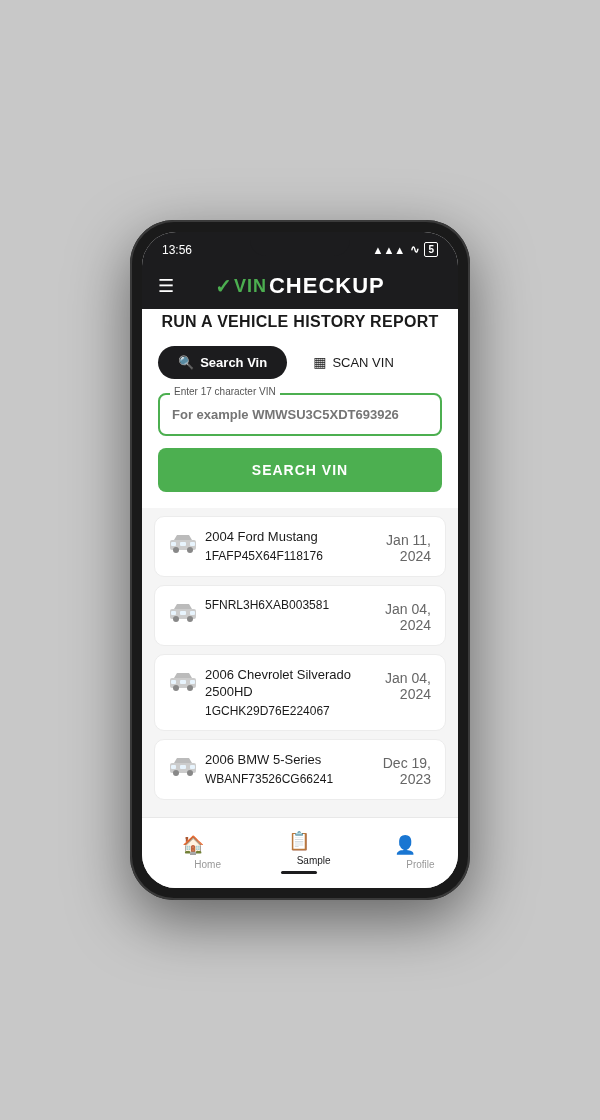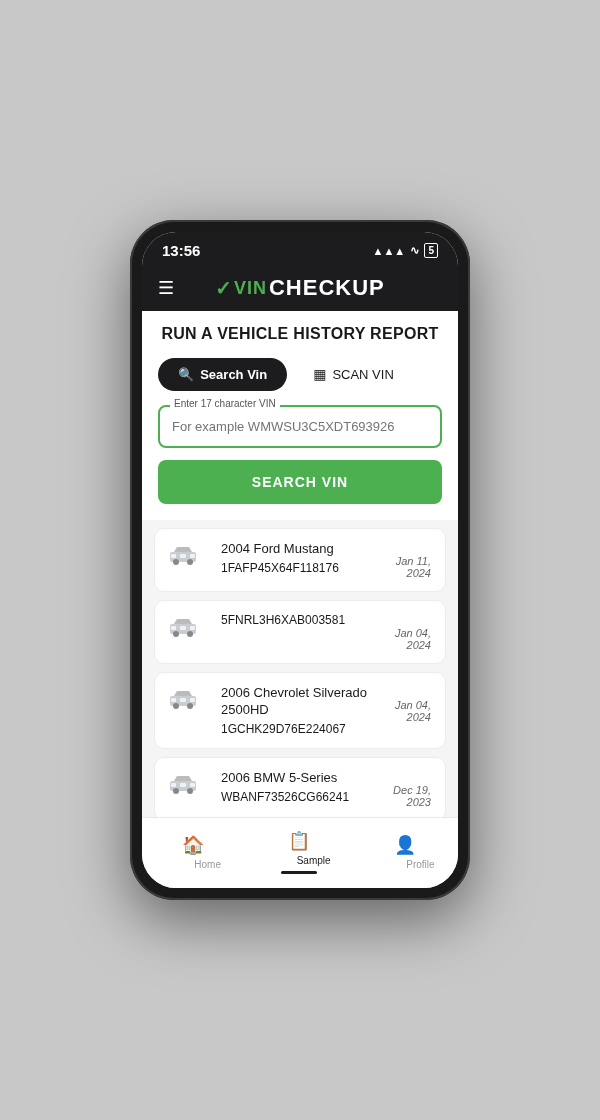--- a/index.html
+++ b/index.html
@@ -43,22 +43,22 @@
       display: flex;
       justify-content: space-between;
       align-items: center;
       padding: 10px 20px 6px;
       font-size: 13px;
       font-weight: 600;
       flex-shrink: 0;
     }
 
     .status-time {
-      font-size: 15px;
-      font-weight: 700;
+      font-size: 12px;
+      font-weight: 400;
     }
 
     .status-icons {
       display: flex;
       align-items: center;
       gap: 5px;
       font-size: 11px;
     }
 
     .notch {
@@ -121,21 +121,21 @@
     .main-content {
       flex: 1;
       overflow-y: auto;
       background: #f5f5f5;
     }
 
     .main-content::-webkit-scrollbar { display: none; }
 
     .content-inner {
       background: #fff;
-      padding: 14px 16px 0;
+      padding: 4px 16px 0;
     }
 
     .page-title {
       text-align: center;
       font-size: 16px;
       font-weight: 900;
       color: #1a1a1a;
       text-transform: uppercase;
       margin-bottom: 14px;
       letter-spacing: 0.3px;
@@ -196,20 +196,21 @@
     }
 
     .vin-input {
       width: 100%;
       border: none;
       outline: none;
       font-size: 13px;
       color: #1d4ed8;
       background: transparent;
       padding: 4px 0;
+      font-weight: bold;
     }
 
     
     .search-vin-btn {
       width: 100%;
       background: #4CAF50;
       color: #fff;
       border: none;
       border-radius: 8px;
       padding: 14px;
@@ -227,21 +228,21 @@
       padding: 8px 12px;
     }
 
     .vehicle-item {
       background: #fff;
       border-radius: 10px;
       padding: 12px 14px;
       margin-bottom: 8px;
       display: flex;
       align-items: flex-start;
-      gap: 24px;
+      gap: 8px;
       border: 1px solid #ececec;
     }
 
     .car-icon-wrap {
       flex-shrink: 0;
       display: flex;
       align-items: center;
       justify-content: center;
       margin-top: 4px;
     }
@@ -257,27 +258,26 @@
       line-height: 1.3;
     }
 
     .vehicle-vin {
       font-size: 12px;
       font-weight: 400;
       color: #1a1a1a;
     }
 
     .vehicle-date {
-      font-size: 11px;
+      font-size: 14px;
       color: #666;
       text-align: right;
       flex-shrink: 0;
       white-space: nowrap;
-      margin-top: 14px;
-      font-style: italic;
+      margin-top: 3px;
     }
 
     
     .bottom-nav {
       background: #fff;
       border-top: 1px solid #e8e8e8;
       display: flex;
       align-items: center;
       justify-content: space-around;
       padding: 8px 0 10px;

